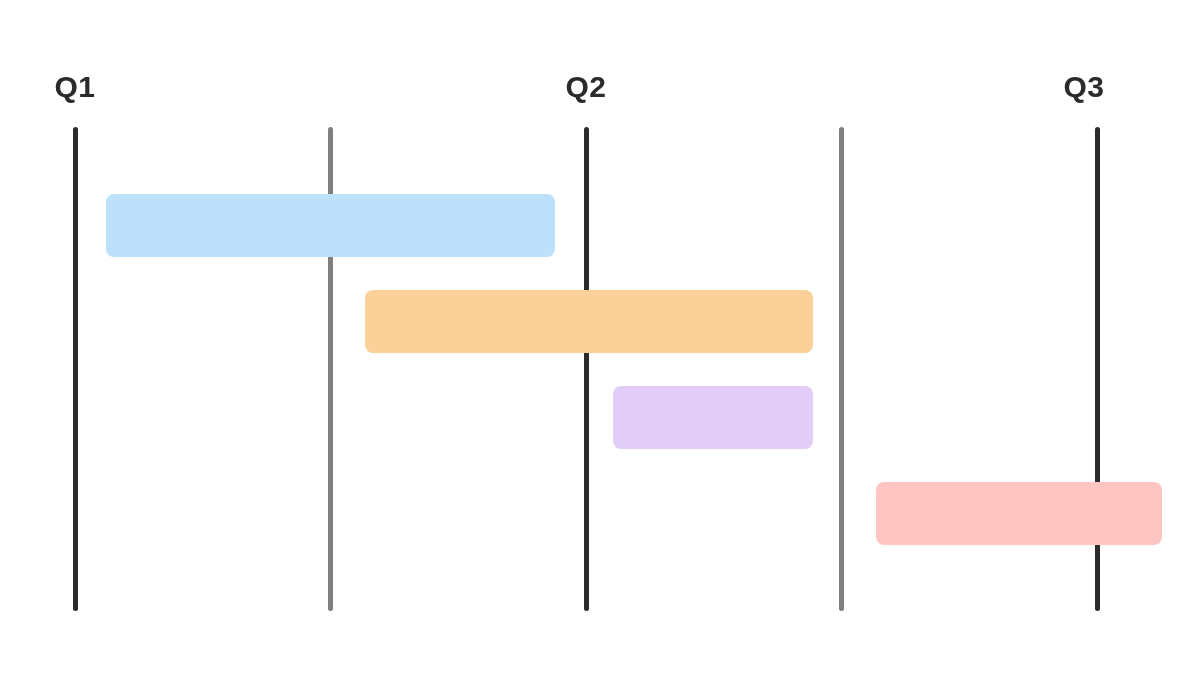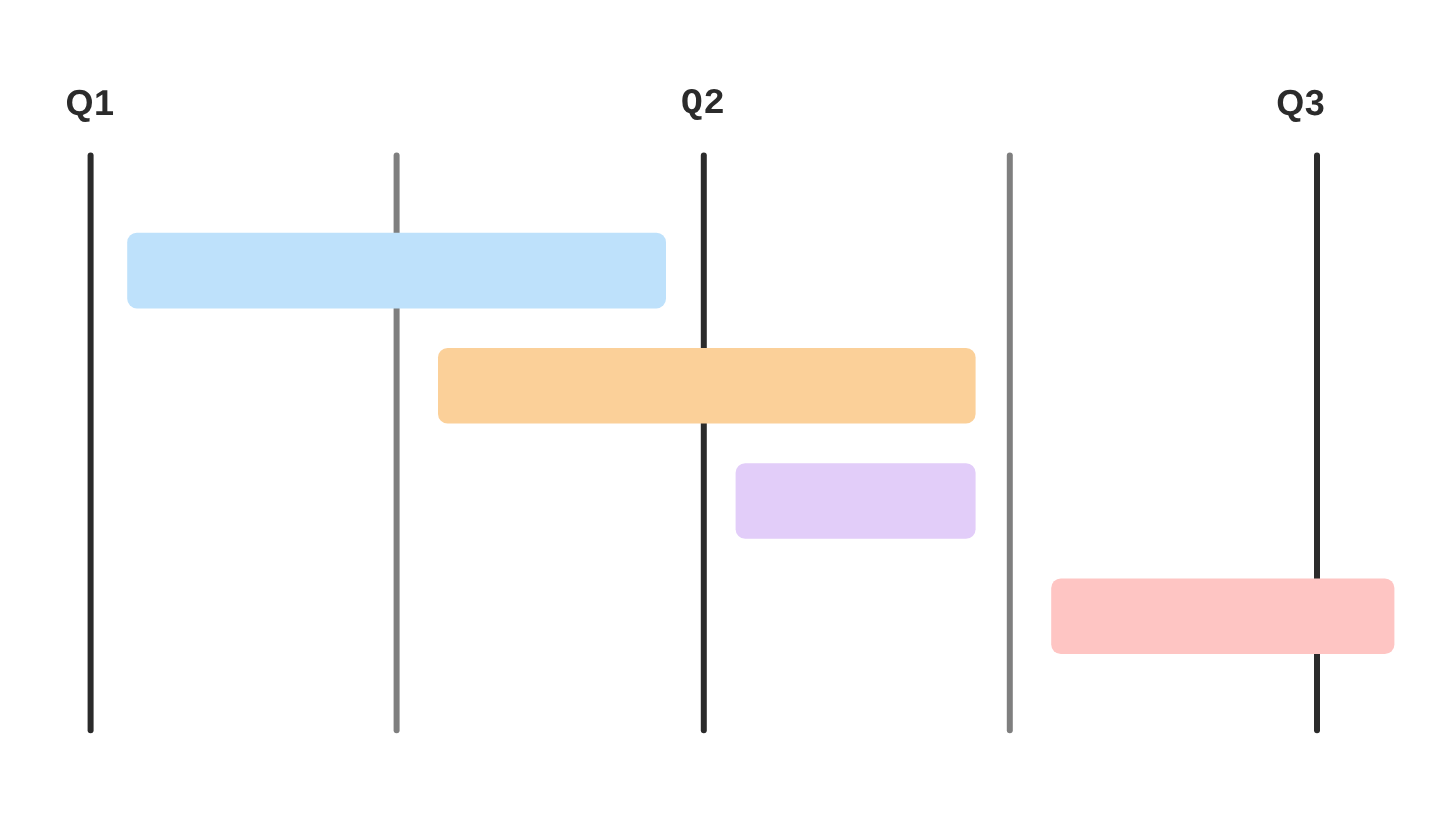--- a/index.html
+++ b/index.html
@@ -42,21 +42,21 @@
 <div class="canvas">
   <div id="gridlines">
       <div class="gridline" style="left: 328px; top: 127px; height: 484px; background: rgb(127, 127, 127);"></div>
       <div class="gridline" style="left: 839px; top: 127px; height: 484px; background: rgb(127, 127, 127);"></div>
       <div class="gridline" style="left: 72.5px; top: 127px; height: 484px; background: rgb(43, 43, 43);"></div>
       <div class="gridline" style="left: 583.5px; top: 127px; height: 484px; background: rgb(43, 43, 43);"></div>
       <div class="gridline" style="left: 1094.5px; top: 127px; height: 484px; background: rgb(43, 43, 43);"></div>
     </div>
   <div id="axis-labels">
       <div class="axis-label" style="left: 75px; top: 72px; color: rgb(43, 43, 43);">Q1</div>
-      <div class="axis-label" style="left: 586px; top: 72px; color: rgb(43, 43, 43); font-family: Liberation Mono, monospace;">Q2</div>
+      <div class="axis-label" style="left: 586px; top: 72px; color: rgb(43, 43, 43);">Q2</div>
       <div class="axis-label" style="left: 1084px; top: 72px; color: rgb(43, 43, 43);">Q3</div>
     </div>
   <div id="bars">
       <div class="gantt-bar" style="left: 105.66px; top: 194px; width: 449.68px; height: 63px; background: rgb(190, 225, 251);"></div>
       <div class="gantt-bar" style="left: 365.248px; top: 290px; width: 448.147px; height: 63px; background: rgb(251, 208, 153);"></div>
       <div class="gantt-bar" style="left: 613.083px; top: 386px; width: 200.312px; height: 63px; background: rgb(226, 205, 249);"></div>
       <div class="gantt-bar" style="left: 875.737px; top: 482px; width: 286.16px; height: 63px; background: rgb(254, 197, 195);"></div>
     </div>
 </div>
 

